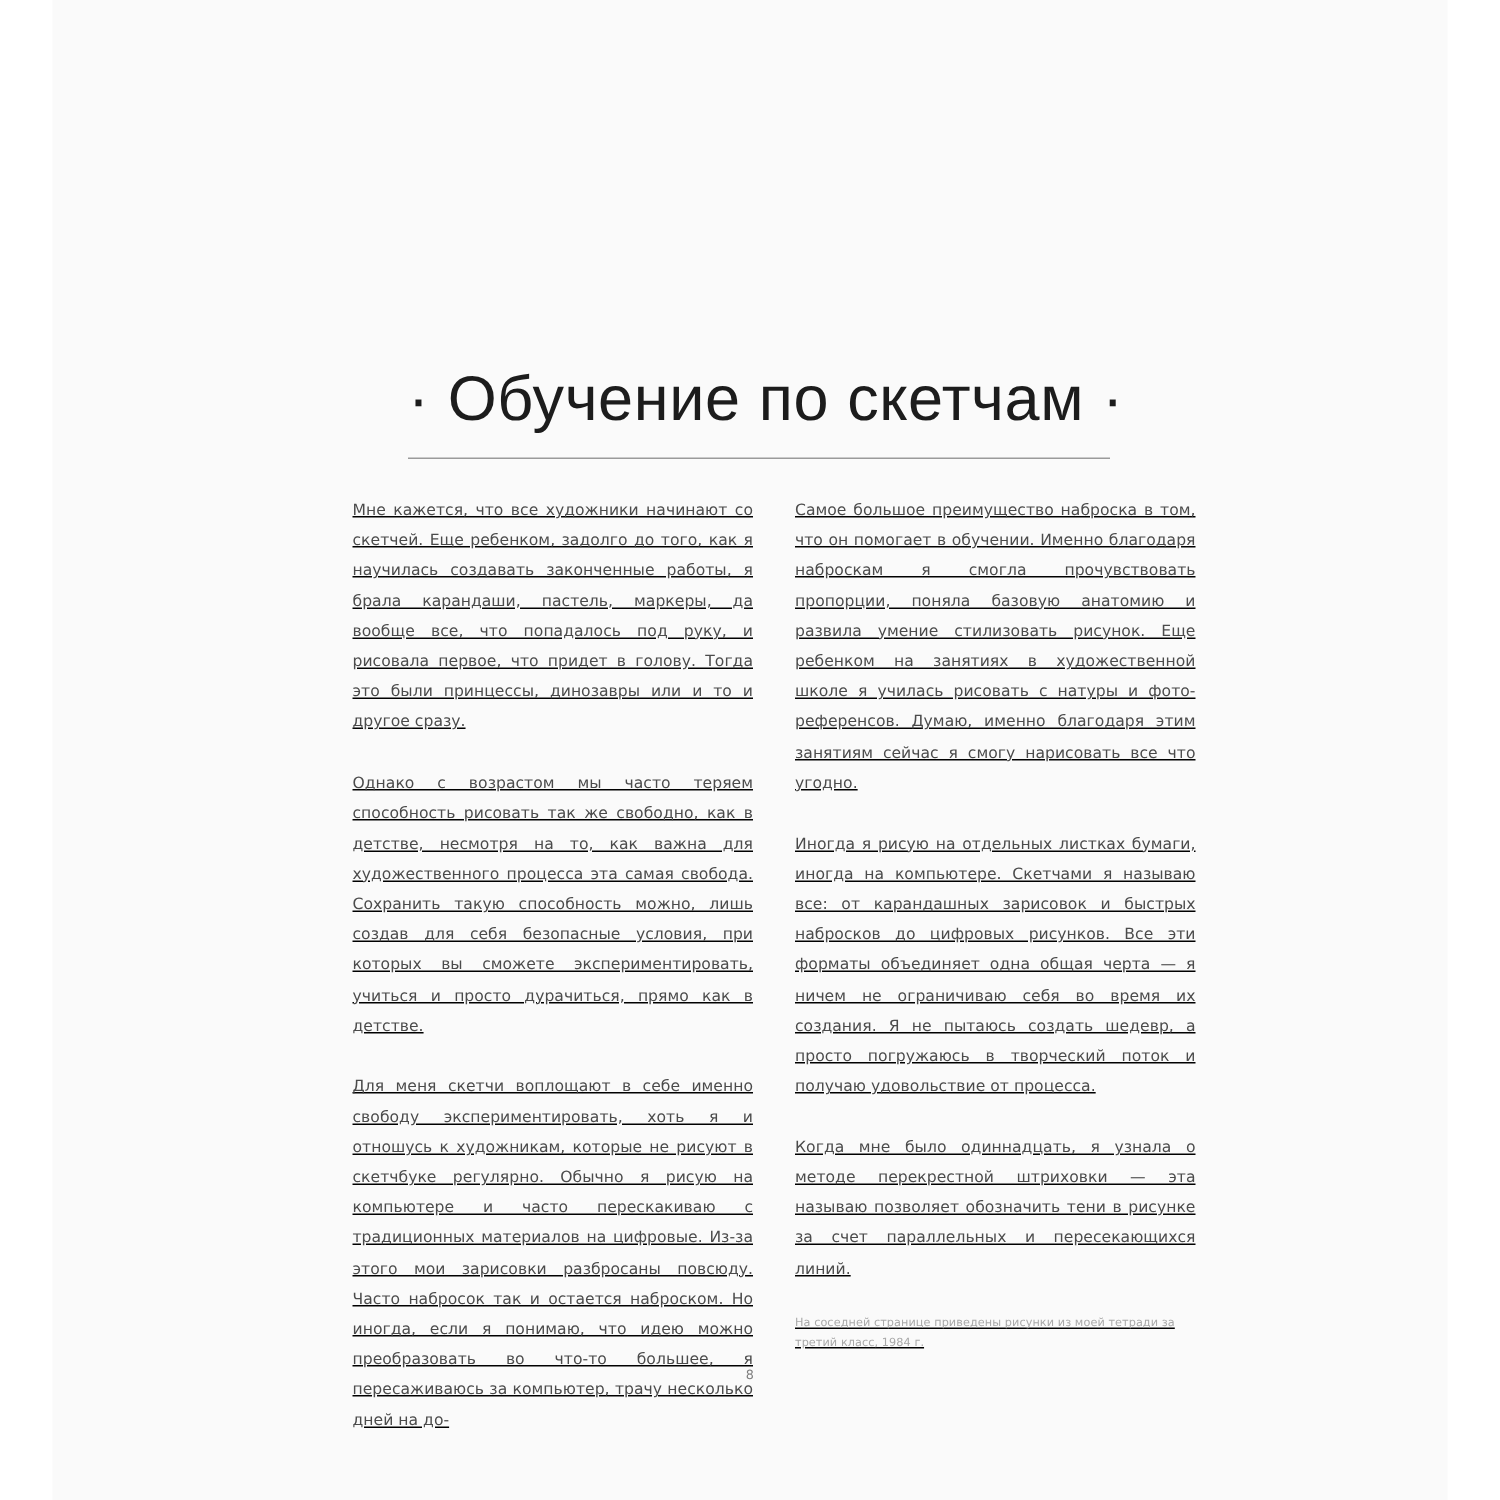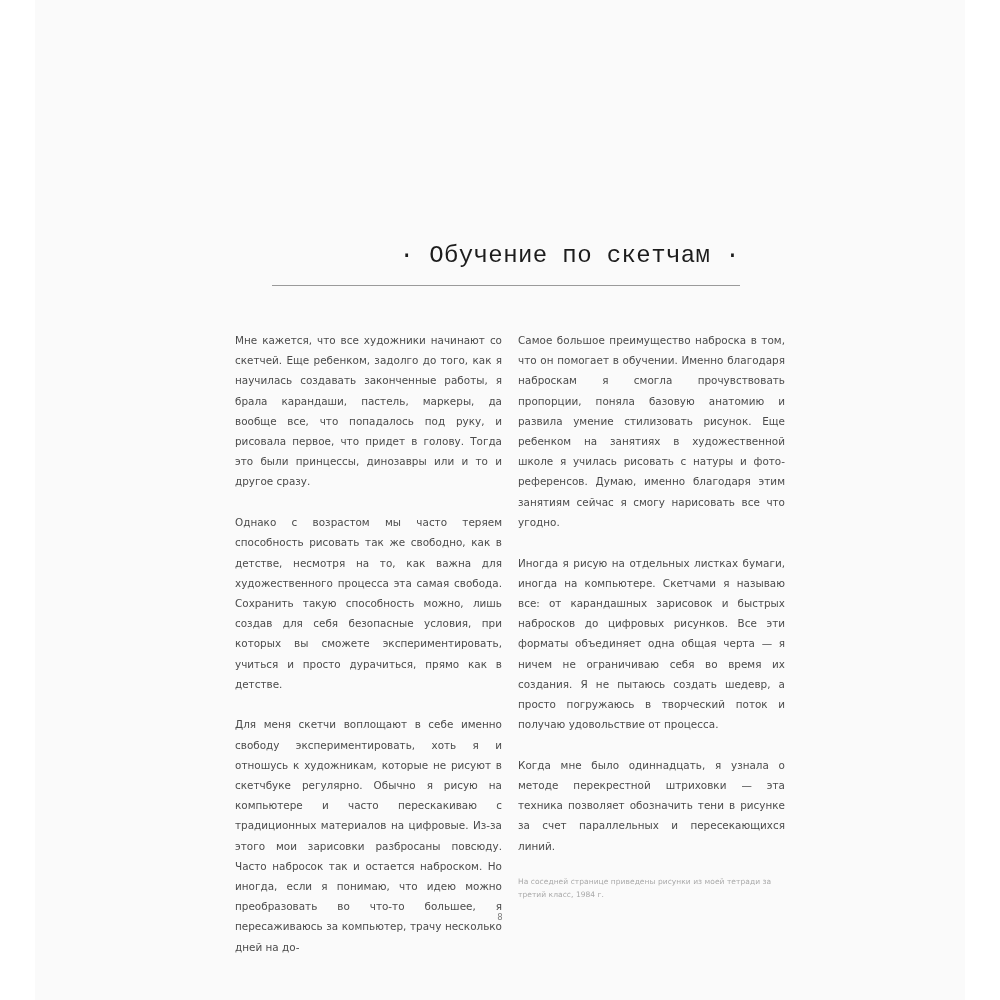--- a/index.html
+++ b/index.html
@@ -25,23 +25,23 @@
   }
 
   
   #title-block {
     position: absolute;
     left: 237px;       
     top: 242px;
     width: 468px;      
   }
   #chapter-title {
-    font-family: Liberation Mono, monospace;
+    font-family: Liberation Sans, sans-serif;
     font-weight: 300;
-    font-size: 24px;
+    font-size: 42px;
     letter-spacing: 0.4px;
     color: #1c1c1c;
     text-align: right;
     white-space: nowrap;
     line-height: 1.15;
     margin: 0;
   }
   #title-rule {
     margin-top: 15px;
     height: 1px;
@@ -49,21 +49,22 @@
     width: 100%;
   }
 
   
   #columns {
     position: absolute;
     left: 200px;       
     top: 330px;
     width: 547px;      
     display: flex;
-    gap: 16px;
+    gap: 28px;
+    text-decoration: underline;
   }
   .column {
     width: 267px;
     flex: 0 0 267px;
   }
 
   p.body-par {
     margin: 0 0 20.5px 0;
     font-family: "DejaVu Sans", "Liberation Sans", sans-serif;
     font-size: 10.4px;
@@ -116,21 +117,21 @@
 
     <div class="column">
       <p class="body-par">Мне кажется, что все художники начинают со скетчей. Еще ребенком, задолго до того, как я научилась создавать законченные работы, я брала карандаши, пастель, маркеры, да вообще все, что попадалось под руку, и рисовала первое, что придет в голову. Тогда это были принцессы, динозавры или и то и другое сразу.</p>
       <p class="body-par">Однако с возрастом мы часто теряем способность рисовать так же свободно, как в детстве, несмотря на то, как важна для художественного процесса эта самая свобода. Сохранить такую способность можно, лишь создав для себя безопасные условия, при которых вы сможете экспериментировать, учиться и просто дурачиться, прямо как в детстве.</p>
       <p class="body-par">Для меня скетчи воплощают в себе именно свободу экспериментировать, хоть я и отношусь к художникам, которые не рисуют в скетчбуке регулярно. Обычно я рисую на компьютере и часто перескакиваю с традиционных материалов на цифровые. Из-за этого мои зарисовки разбросаны повсюду. Часто набросок так и остается наброском. Но иногда, если я понимаю, что идею можно преобразовать во что-то большее, я пересаживаюсь за компьютер, трачу несколько дней на до-</p>
     </div>
 
     <div class="column">
       <p class="body-par">Самое большое преимущество наброска в том, что он помогает в обучении. Именно благодаря наброскам я смогла прочувствовать пропорции, поняла базовую анатомию и развила умение стилизовать рисунок. Еще ребенком на занятиях в художественной школе я училась рисовать с натуры и фото-референсов. Думаю, именно благодаря этим занятиям сейчас я смогу нарисовать все что угодно.</p>
       <p class="body-par">Иногда я рисую на отдельных листках бумаги, иногда на компьютере. Скетчами я называю все: от карандашных зарисовок и быстрых набросков до цифровых рисунков. Все эти форматы объединяет одна общая черта — я ничем не ограничиваю себя во время их создания. Я не пытаюсь создать шедевр, а просто погружаюсь в творческий поток и получаю удовольствие от процесса.</p>
-      <p class="body-par">Когда мне было одиннадцать, я узнала о методе перекрестной штриховки — эта техника позволяет обозначить тени в рисунке за счет параллельных и пересекающихся линий.</p>
+      <p class="body-par">Когда мне было одиннадцать, я узнала о методе перекрестной штриховки — эта называю позволяет обозначить тени в рисунке за счет параллельных и пересекающихся линий.</p>
       <p class="caption">На соседней странице приведены рисунки из моей тетради за третий класс, 1984 г.</p>
     </div>
 
   </div>
 
   <div id="folio">8</div>
 
 </div>
 
 </body></html>

